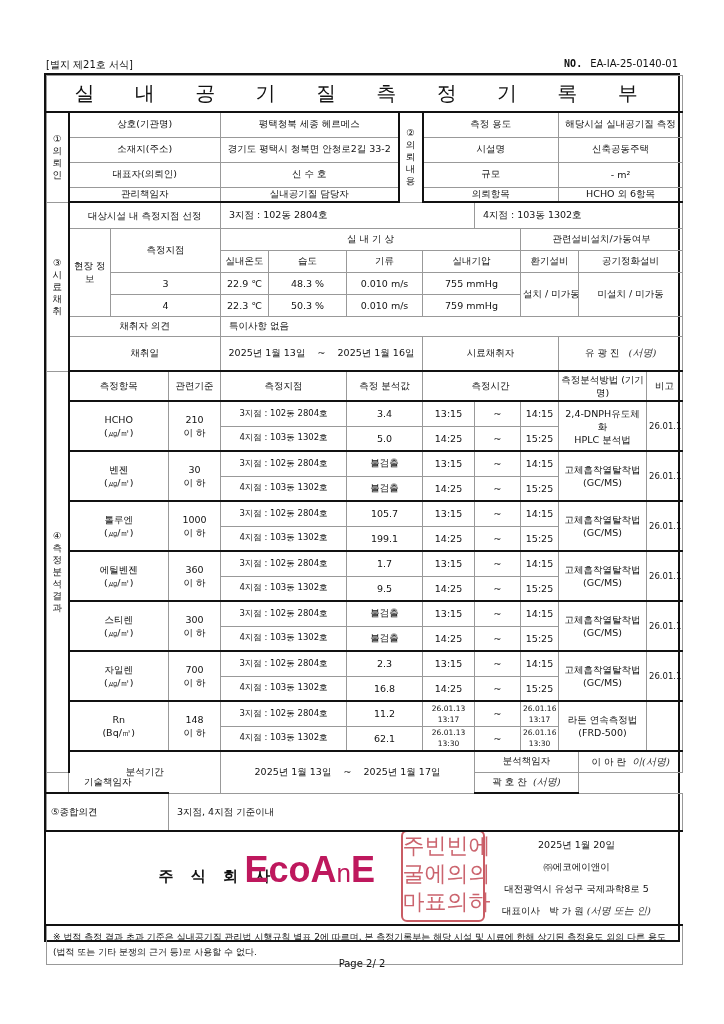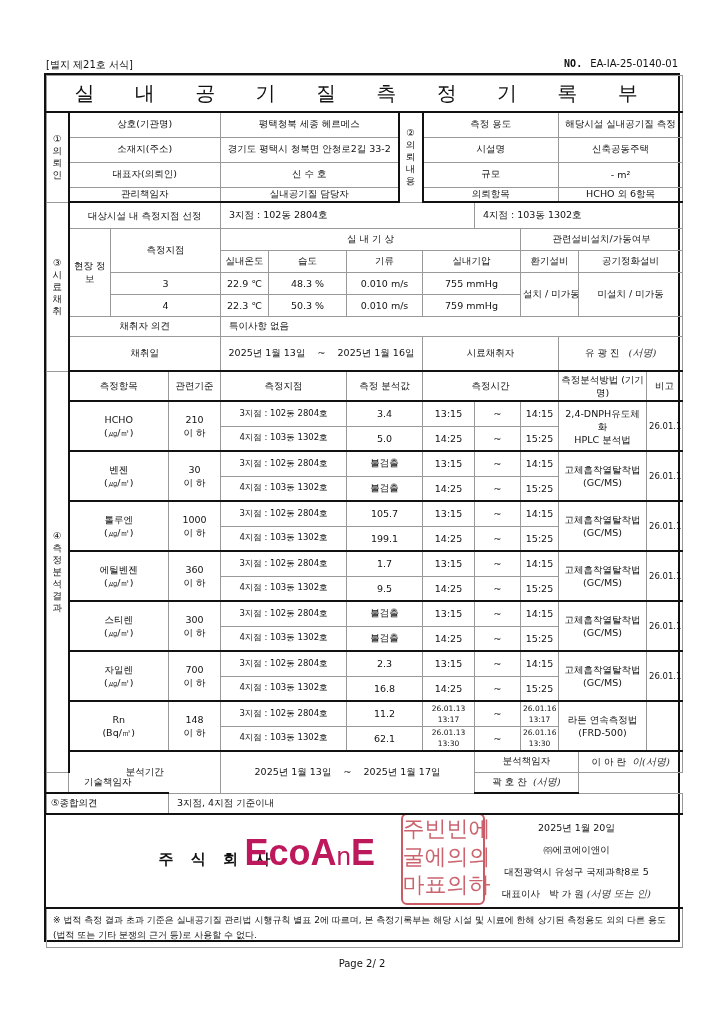--- a/index.html
+++ b/index.html
@@ -283,21 +283,21 @@
       <td colspan="3" rowspan="2">분석기간</td>
       <td colspan="5" rowspan="2"><span>2025년 1월 13일</span>&nbsp;&nbsp;&nbsp;&nbsp;<span>~</span>&nbsp;&nbsp;&nbsp;&nbsp;<span>2025년 1월 17일</span></td>
       <td colspan="3">분석책임자</td>
       <td colspan="3"><span>이 아 란</span>&nbsp;&nbsp;<span class="sig">이(서명)</span></td>
     </tr>
     <tr style="height:21px" class="thick-bottom">
       <td colspan="3">기술책임자</td>
       <td colspan="3"><span>곽 호 찬</span>&nbsp;&nbsp;<span class="sig">(서명)</span></td>
     </tr>
 
-    <tr style="height:21px" class="thick-bottom">
+    <tr style="height:38px" class="thick-bottom">
       <td colspan="3" class="left" style="padding-left:4px">⑤종합의견</td>
       <td colspan="12" class="left">3지점, 4지점 기준이내</td>
     </tr>
 
     <tr>
       <td colspan="15" style="border:none; padding:0;">
         <div class="footer-area">
           <div class="company-prefix">주 식 회 사</div>
           <div class="logo"><span>EcoA</span><span class="n">n</span><span>E</span></div>
           <div class="seal">

